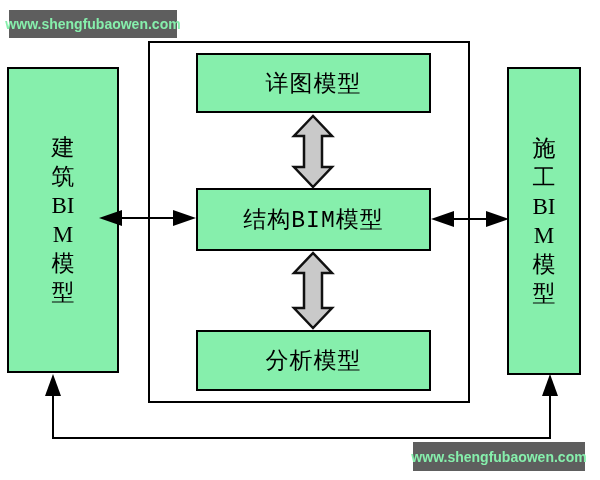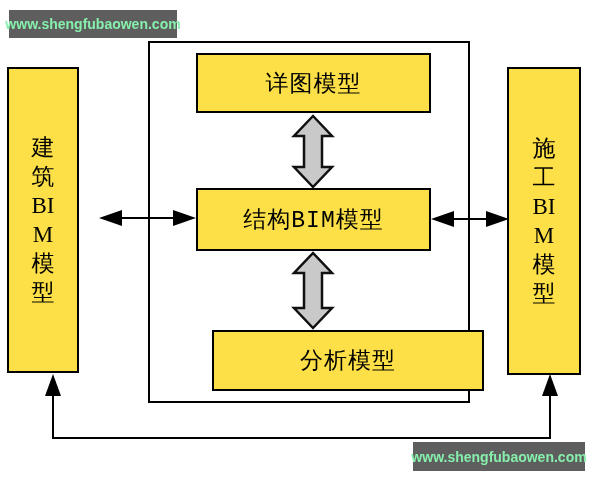--- a/index.html
+++ b/index.html
@@ -24,34 +24,34 @@
     display: flex;
     align-items: center;
     justify-content: center;
     z-index: 5;
   }
   #watermark-top  { left: 9px;  top: 10px;  width: 168px; height: 28px; }
   #watermark-bottom { left: 413px; top: 442px; width: 172px; height: 29px; }
 
   .box {
     position: absolute;
-    background: #fde047;
+    background: #86efac;
     border: 2px solid #000000;
     box-sizing: border-box;
     display: flex;
     align-items: center;
     justify-content: center;
     color: #000000;
   }
-  #left-box   { left: 7px;   top: 67px;  width: 72px;  height: 306px; }
+  #left-box   { left: 7px;   top: 67px;  width: 112px;  height: 306px; }
   #right-box  { left: 507px; top: 67px;  width: 74px;  height: 308px; }
   #central-frame { left: 148px; top: 41px; width: 322px; height: 362px; background: transparent; }
   #top-box    { left: 196px; top: 53px;  width: 235px; height: 60px; }
   #middle-box { left: 196px; top: 188px; width: 235px; height: 63px; font-family: Liberation Mono, monospace; }
-  #bottom-box { left: 196px; top: 330px; width: 272px; height: 61px; margin-left: 16px; }
+  #bottom-box { left: 196px; top: 330px; width: 235px; height: 61px; }
 
   .h-label {
     font-size: 23px;
     letter-spacing: 1px;
     white-space: nowrap;
   }
   .v-label {
     font-size: 23px;
     line-height: 29px;
     width: 24px;

